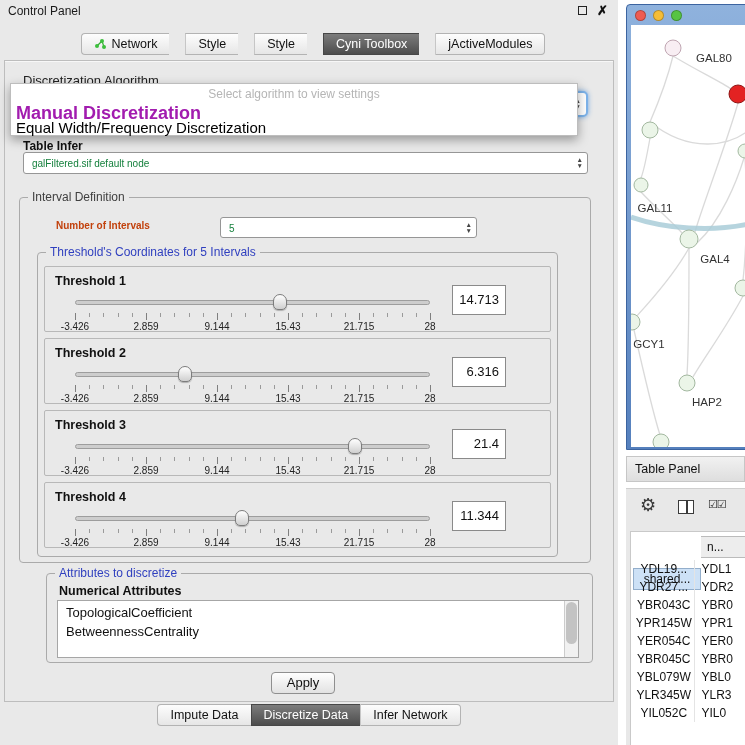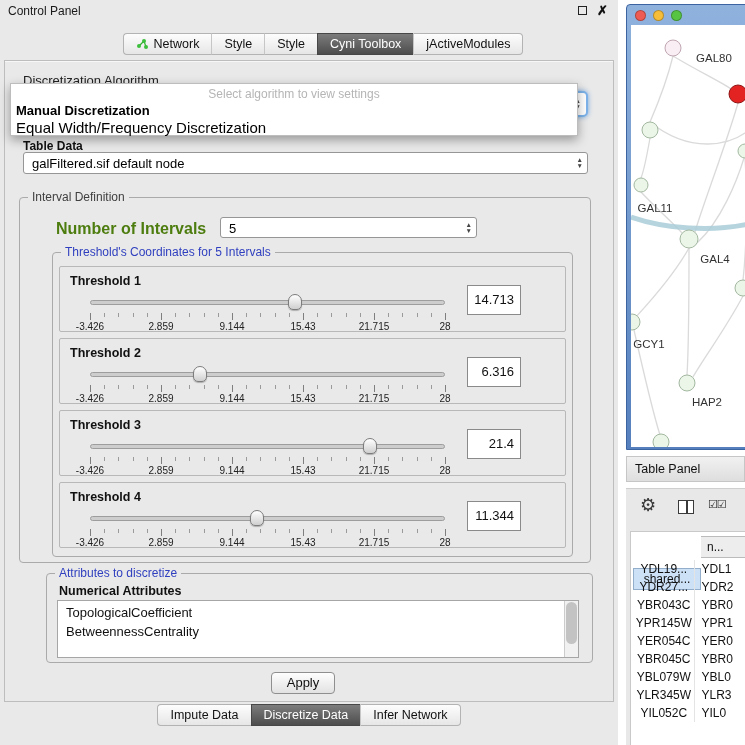--- a/index.html
+++ b/index.html
@@ -9,59 +9,59 @@
 
 
 #left-panel{position:absolute;left:0;top:0;width:618px;height:745px;background:#e9e9e9;}
 #cp-titlebar{position:absolute;left:0;top:0;width:100%;height:22px;}
 #cp-title{position:absolute;left:8px;top:4px;font-size:12px;color:#1a1a1a;}
 .titlebar-icons{position:absolute;right:10px;top:5px;display:flex;gap:10px;align-items:center;}
 .sq-icon{display:inline-block;width:9px;height:9px;border:1.5px solid #222;}
 .x-icon{font-size:13px;font-weight:bold;color:#111;line-height:11px;}
 
 .tab-bar{position:absolute;display:flex;justify-content:center;width:100%;}
-#top-tab-bar{left:14px;top:33px;}
+#top-tab-bar{left:4px;top:33px;gap:16px;}
 #bottom-tab-bar{left:0;top:704px;}
 .tab{display:flex;align-items:center;gap:5px;padding:0 12px;height:22px;font-size:12.5px;color:#111;
  background:linear-gradient(#fdfdfd,#e6e6e6);border-top:1px solid #b3b3b3;border-bottom:1px solid #b3b3b3;
  border-left:1px solid #c6c6c6;cursor:default;}
 .tab:first-child{border-left:1px solid #b3b3b3;border-radius:4px 0 0 4px;}
 .tab:last-child{border-right:1px solid #b3b3b3;border-radius:0 4px 4px 0;}
 .tab.selected{background:linear-gradient(#7c7c7c,#4d4d4d);color:#fff;border-color:#474747;}
 
 #content-frame{position:absolute;left:4px;top:60px;width:610px;height:642px;border:1px solid #bdbdbd;
  background:#e9e9e9;box-shadow:inset 0 1px 0 #f7f7f7;}
 
 #algo-label{position:absolute;left:18px;top:12px;font-size:13px;color:#222;}
 #focus-combo{position:absolute;left:18px;top:30px;width:565px;height:26px;background:#fff;border:2px solid #7db3ea;
  border-radius:5px;box-shadow:0 0 5px rgba(100,160,225,.9);z-index:5;}
 #focus-combo .stepper{position:absolute;right:5px;top:50%;transform:translateY(-50%);color:#444;text-align:center;}
 .stepper div{font-size:6.5px;line-height:6px;}
 
 #algo-popup{position:absolute;left:10px;top:83px;width:568px;height:53px;background:#fff;border:1px solid #bdbdbd;
  box-shadow:0 4px 10px rgba(0,0,0,.35);z-index:40;}
 #algo-popup .ph{position:absolute;left:0;right:0;top:3px;text-align:center;font-size:12px;color:#b5b5b5;}
-#algo-popup .opt1{position:absolute;left:5px;top:19px;font-size:13px;font-weight:bold;color:#000000;}
+#algo-popup .opt1{position:absolute;left:5px;top:19px;font-size:18px;font-weight:bold;color:#a21caf;}
 #algo-popup .opt2{position:absolute;left:5px;top:35px;font-size:15px;color:#000;}
 
 #table-data-label{position:absolute;left:18px;top:78px;font-size:12px;font-weight:bold;color:#111;}
 .combo{position:absolute;background:#fff;border:1px solid #969696;border-radius:3px;}
-.combo .combo-text{position:absolute;left:8px;top:50%;transform:translateY(-50%);font-size:13px;color:#000000;white-space:nowrap;}
+.combo .combo-text{position:absolute;left:8px;top:50%;transform:translateY(-50%);font-size:10px;color:#15803d;white-space:nowrap;}
 .combo .stepper{position:absolute;right:4px;top:50%;transform:translateY(-50%);color:#444;text-align:center;}
 #table-data-combo{left:18px;top:91px;width:565px;height:22px;}
 
 .group{position:absolute;border:1px solid #aaa;border-radius:4px;}
 .group-legend{position:absolute;top:-8px;left:8px;background:#e9e9e9;padding:0 4px;font-size:12px;white-space:nowrap;}
 .legend-green{color:#404040;}
 .legend-blue{color:#2f3fbf;}
 
 #interval-group{left:14px;top:136px;width:572px;height:366px;}
-#intervals-label{position:absolute;left:36px;top:22px;font-size:16px;font-weight:bold;color:#4d7c0f;}
+#intervals-label{position:absolute;left:36px;top:22px;font-size:10px;font-weight:bold;color:#c2410c;}
 #intervals-combo{left:200px;top:19px;width:257px;height:21px;}
-#thresholds-group{left:32px;top:54px;width:521px;height:305px;}
+#thresholds-group{left:17px;top:54px;width:521px;height:305px;}
 #thresholds-container{position:absolute;left:6px;top:13px;right:6px;bottom:0;}
 
 .threshold-panel{position:relative;height:66px;border:1px solid #b8b8b8;border-radius:2px;margin-bottom:6px;}
 .th-label{position:absolute;left:10px;top:7px;font-size:12.5px;font-weight:bold;color:#111;}
 .slider-area{position:absolute;left:30px;top:27px;width:355px;height:38px;}
 .track{position:absolute;left:0;right:0;top:6px;height:5px;background:#cdcdcd;border:1px solid #9d9d9d;border-radius:3px;}
 .thumb{position:absolute;top:0;width:14px;height:16px;margin-left:-7px;background:linear-gradient(#fff,#cfcfcf);
  border:1px solid #7c7c7c;border-radius:7px 7px 5px 5px;box-shadow:0 1px 1px rgba(0,0,0,.25);}
 .ruler{position:absolute;left:0;right:0;top:19px;height:7px;
  background-image:repeating-linear-gradient(90deg,#9a9a9a 0 1px,transparent 1px 14.2px);
@@ -161,21 +161,21 @@
 
       <div id="algo-label">Discretization Algorithm</div>
 
       <div id="focus-combo">
         <span class="stepper">
             <div>▲</div>
             <div>▼</div>
           </span>
       </div>
 
-      <div id="table-data-label">Table Data</div>
+      <div id="table-data-label">Table Infer</div>
       <div id="table-data-combo" class="combo">
         <span class="combo-text">galFiltered.sif default node</span>
         <span class="stepper">
             <div>▲</div>
             <div>▼</div>
           </span>
       </div>
 
       <div id="interval-group" class="group">
         <span class="group-legend legend-green">Interval Definition</span>

